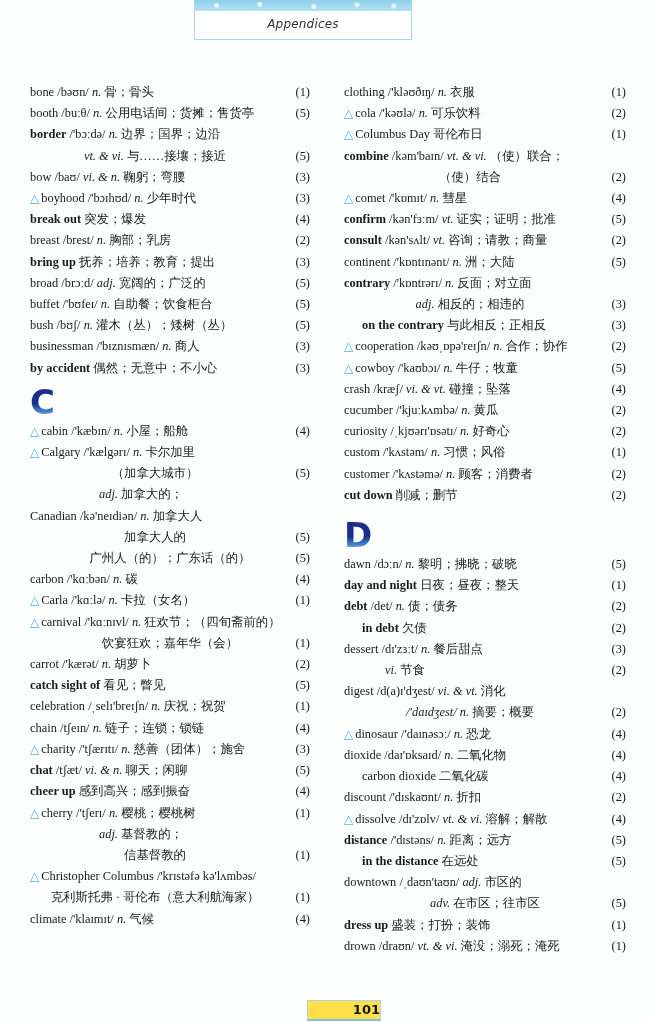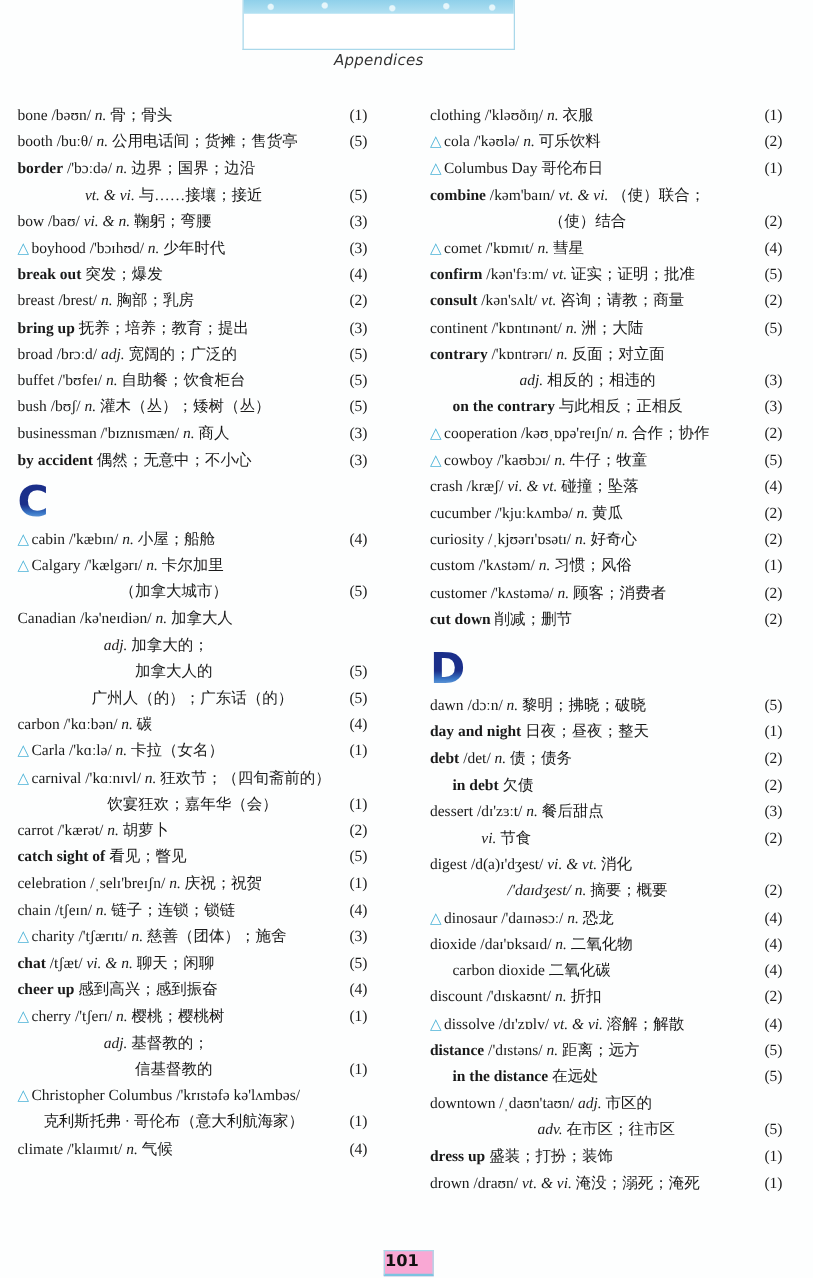--- a/index.html
+++ b/index.html
@@ -18,24 +18,24 @@
     background:
       radial-gradient(circle at 10% 50%, #e6f6fb 2px, transparent 3px),
       radial-gradient(circle at 30% 40%, #e6f6fb 2px, transparent 3px),
       radial-gradient(circle at 55% 60%, #e6f6fb 2px, transparent 3px),
       radial-gradient(circle at 75% 45%, #e6f6fb 2px, transparent 3px),
       radial-gradient(circle at 92% 55%, #e6f6fb 2px, transparent 3px),
       linear-gradient(#8fd0ea, #b3e1f2);
   }
   .header-tab .title {
     text-align:center; font-family:"DejaVu Sans", sans-serif; font-style:italic;
-    font-size:12px; color:#333; line-height:26px; letter-spacing:0.2px;margin-top:24px;
+    font-size:12px; color:#333; line-height:26px; letter-spacing:0.2px;
   }
   .col { position:absolute; top:82px; }
-  .col.left { left:14px; width:280px; }
+  .col.left { left:30px; width:280px; }
   .col.right { left:344px; width:282px; }
   .entry { position:relative; font-size:12.4px; line-height:21.2px; white-space:nowrap; }
   .entry .num { position:absolute; right:0; top:0; }
   .entry.sub { padding-left:18px; }
   .entry.cont { text-align:center; padding-right:30px; }
   .entry.cont.full { padding-right:0; }
   .hw.bold { font-weight:bold; }
   .pos { font-style:italic; }
   .tri { color:#4fb4d8; font-size:12px; margin-right:2px; }
   .letter {
@@ -43,22 +43,22 @@
   }
   .letter .glyph {
     position:absolute; top:6px; left:0;
     font-family:"DejaVu Sans", sans-serif; font-weight:bold; font-size:34px; line-height:34px;
     background:linear-gradient(180deg, #1b2f8a 0%, #1b2f8a 55%, #3a78c8 75%, #9cc6ea 100%);
     -webkit-background-clip:text; background-clip:text; color:transparent;
   }
   .page-num {
     position:absolute; left:307px; top:1000px; width:38px; height:18px;
     border:1px solid #a9d8ea; border-bottom:2px solid #7cc3e0;
-    text-align:left; font-family:"DejaVu Sans", sans-serif; font-weight:bold;
-    font-size:13px; line-height:18px; color:#111; background:#f9a8d4;
+    text-align:right; font-family:"DejaVu Sans", sans-serif; font-weight:bold;
+    font-size:13px; line-height:18px; color:#111; background:#fde047;padding-left:34px;
   }
 </style>
 </head>
 <body>
 
 <div class="header-tab">
   <div class="water"></div>
   <div class="title">Appendices</div>
 </div>
 
@@ -79,22 +79,22 @@
       <div class="entry"><span class="hw">businessman</span> <span class="ph">/'bɪznɪsmæn/</span> <span class="pos">n.</span> <span class="def">商人</span><span class="num">(3)</span></div>
       <div class="entry"><span class="hw bold">by accident</span> <span class="def">偶然；无意中；不小心</span><span class="num">(3)</span></div>
     </div>
   <div class="letter">
     <span class="glyph">C</span>
   </div>
   <div id="left-c">
       <div class="entry"><span class="tri">△</span><span class="hw">cabin</span> <span class="ph">/'kæbɪn/</span> <span class="pos">n.</span> <span class="def">小屋；船舱</span><span class="num">(4)</span></div>
       <div class="entry"><span class="tri">△</span><span class="hw">Calgary</span> <span class="ph">/'kælgərɪ/</span> <span class="pos">n.</span> <span class="def">卡尔加里</span></div>
       <div class="entry cont"><span class="def">（加拿大城市）</span><span class="num">(5)</span></div>
+      <div class="entry cont" style="padding-right: 58px;"><span class="pos">adj.</span> <span class="def">加拿大的；</span></div>
       <div class="entry"><span class="hw">Canadian</span> <span class="ph">/kə'neɪdiən/</span> <span class="pos">n.</span> <span class="def">加拿大人</span></div>
-      <div class="entry cont" style="padding-right: 58px;"><span class="pos">adj.</span> <span class="def">加拿大的；</span></div>
       <div class="entry cont"><span class="def">加拿大人的</span><span class="num">(5)</span></div>
       <div class="entry cont full"><span class="def">广州人（的）；广东话（的）</span><span class="num">(5)</span></div>
       <div class="entry"><span class="hw">carbon</span> <span class="ph">/'kɑːbən/</span> <span class="pos">n.</span> <span class="def">碳</span><span class="num">(4)</span></div>
       <div class="entry"><span class="tri">△</span><span class="hw">Carla</span> <span class="ph">/'kɑːlə/</span> <span class="pos">n.</span> <span class="def">卡拉（女名）</span><span class="num">(1)</span></div>
       <div class="entry"><span class="tri">△</span><span class="hw">carnival</span> <span class="ph">/'kɑːnɪvl/</span> <span class="pos">n.</span> <span class="def">狂欢节；（四旬斋前的）</span></div>
       <div class="entry cont full"><span class="def">饮宴狂欢；嘉年华（会）</span><span class="num">(1)</span></div>
       <div class="entry"><span class="hw">carrot</span> <span class="ph">/'kærət/</span> <span class="pos">n.</span> <span class="def">胡萝卜</span><span class="num">(2)</span></div>
       <div class="entry"><span class="hw bold">catch sight of</span> <span class="def">看见；瞥见</span><span class="num">(5)</span></div>
       <div class="entry"><span class="hw">celebration</span> <span class="ph">/ˌselɪ'breɪʃn/</span> <span class="pos">n.</span> <span class="def">庆祝；祝贺</span><span class="num">(1)</span></div>
       <div class="entry"><span class="hw">chain</span> <span class="ph">/tʃeɪn/</span> <span class="pos">n.</span> <span class="def">链子；连锁；锁链</span><span class="num">(4)</span></div>

